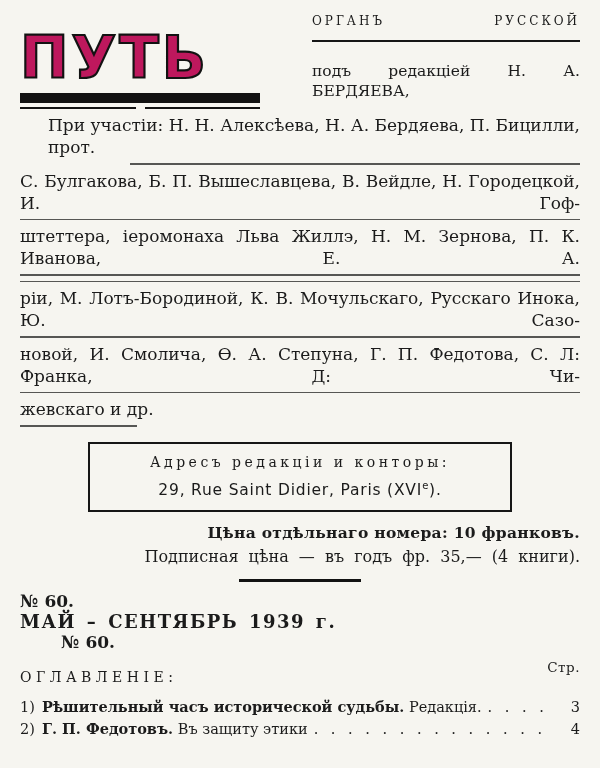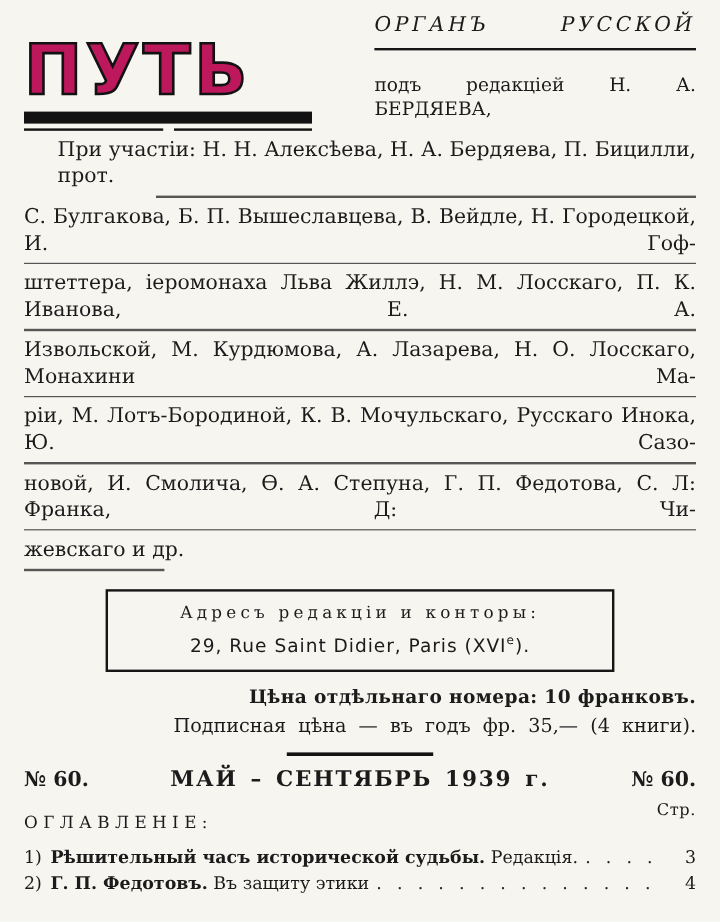--- a/index.html
+++ b/index.html
@@ -17,22 +17,22 @@
     font-weight:bold;font-size:58px;line-height:60px;letter-spacing:3px;
     -webkit-text-stroke:2.2px #121212;color:#be185d;transform:scaleY(1.0);
     white-space:nowrap;
     margin-top:24px;
   }
   .logo-bar{height:10px;background:#121212;margin-top:5px;}
   .logo-thin{display:flex;gap:9px;margin-top:4px;}
   .logo-thin div{height:2px;background:#121212;flex:1;}
   .organ-block{margin-left:auto;width:268px;padding-top:5px;}
   .organ-line{
-    font-size:17px;letter-spacing:3px;line-height:24px;
-    text-align:justify;text-align-last:justify;white-space:nowrap;font-style:italic;
+    font-size:12px;letter-spacing:3px;line-height:24px;
+    text-align:justify;text-align-last:justify;white-space:nowrap;
   }
   .organ-rule{height:2px;background:#161616;margin-top:7px;}
   .editor-line{
     margin-top:19px;font-size:15.5px;line-height:20px;
     text-align:justify;text-align-last:justify;
   }
   
   .participants{margin-top:5px;font-size:17px;}
   .pline{line-height:22px;padding-bottom:5px;text-align:justify;text-align-last:justify;}
   .pline.first{padding-left:28px;}
@@ -50,21 +50,21 @@
     font-family:"DejaVu Sans","Liberation Sans",sans-serif;font-weight:normal;
     font-size:15.5px;letter-spacing:.8px;margin-top:5px;line-height:19px;
   }
   .addr-street sup{font-size:10px;}
   
   .pricing{margin-top:11px;text-align:right;}
   .price1{font-weight:bold;font-size:15.5px;line-height:20px;letter-spacing:.3px;}
   .price2{font-size:16px;line-height:20px;margin-top:4px;word-spacing:5px;}
   .mid-rule{width:122px;height:3px;background:#121212;margin:12px auto 0 auto;}
   
-  .issue-row{display:flex;align-items:baseline;margin-top:9px;font-weight:bold;}
+  .issue-row{display:flex;align-items:baseline;margin-top:9px;font-weight:bold;flex-direction:column;}
   .issue-left{width:95px;font-size:17px;flex:none;}
   .issue-center{flex:1;text-align:center;font-size:18px;letter-spacing:1.5px;word-spacing:3px;}
   .issue-right{width:95px;text-align:right;font-size:17px;flex:none;}
   
   .toc-head{position:relative;margin-top:15px;text-align:left;height:20px;}
   .toc-title{font-size:14px;letter-spacing:4.5px;}
   .toc-str{position:absolute;right:0;bottom:12px;font-size:13.5px;letter-spacing:.5px;}
   .toc-rows{margin-top:9px;font-size:14.5px;}
   .toc-row{display:flex;align-items:baseline;line-height:22px;}
   .toc-num{width:22px;flex:none;}
@@ -93,23 +93,22 @@
       <div class="organ-rule"></div>
       <div class="editor-line">подъ редакціей Н. А. БЕРДЯЕВА,</div>
     </div>
   </div>
 
   <div class="participants" id="participants">
       <div class="pline first">При участіи: Н. Н. Алексѣева, Н. А. Бердяева, П. Бицилли, прот.</div>
       <div class="prule indent"></div>
       <div class="pline">С. Булгакова, Б. П. Вышеславцева, В. Вейдле, Н. Городецкой, И. Гоф-</div>
       <div class="prule"></div>
-      <div class="pline">штеттера, іеромонаха Льва Жиллэ, Н. М. Лосскаго, П. К. Иванова, Е. А.</div>
+      <div class="pline">штеттера, іеромонаха Льва Жиллэ, Н. М. Зернова, П. К. Иванова, Е. А.</div>
       <div class="prule"></div>
-      <div class="pline">Извольской, М. Курдюмова, А. Лазарева, Н. О. Лосскаго, Монахини Ма-</div>
       <div class="prule"></div>
       <div class="pline">ріи, М. Лотъ-Бородиной, К. В. Мочульскаго, Русскаго Инока, Ю. Сазо-</div>
       <div class="prule"></div>
       <div class="pline">новой, И. Смолича, Ѳ. А. Степуна, Г. П. Федотова, С. Л: Франка, Д: Чи-</div>
       <div class="prule"></div>
       <div class="pline last">жевскаго и др.</div>
       <div class="prule short"></div>
     </div>
 
   <div class="address-box">

